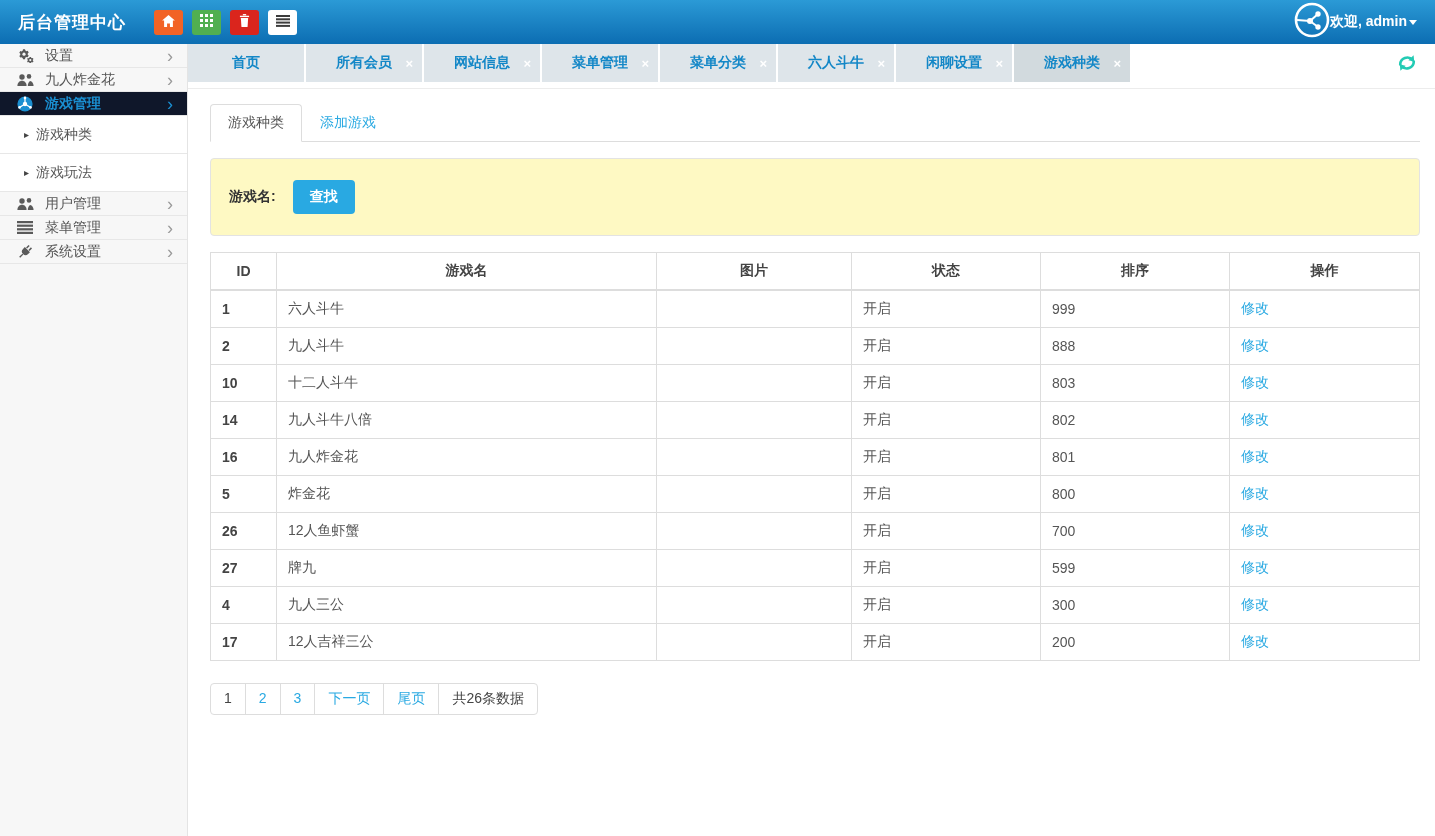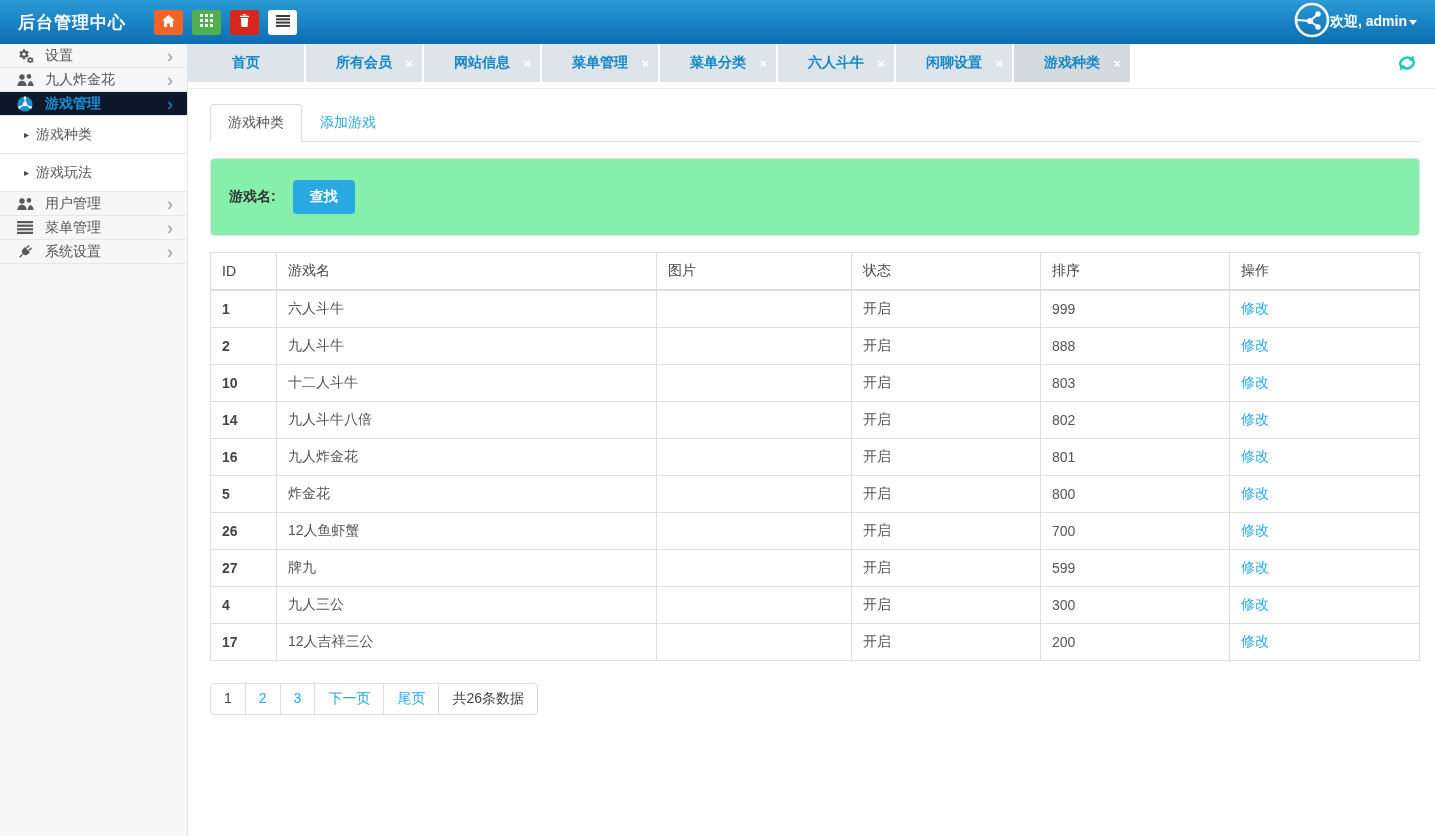--- a/index.html
+++ b/index.html
@@ -59,37 +59,37 @@
   
   .main { position:absolute; left:188px; top:89px; right:0; bottom:0;
           background:#fff; padding:15px 15px 0 22px; }
 
   .nav-tabs { display:flex; border-bottom:1px solid #ddd; }
   .nav-tab { padding:9px 17px; font-size:14px; cursor:pointer; margin-bottom:-1px; }
   .nav-tab.active { background:#fff; border:1px solid #ddd; border-bottom:1px solid #fff;
                     border-radius:4px 4px 0 0; color:#555; }
   .nav-tab.plain { color:#29a9e2; border:1px solid transparent; }
 
-  .search-panel { margin-top:16px; height:78px; background:#86efac;
+  .search-panel { margin-top:16px; height:78px; background:#fef9c3;
                   border:1px solid #e3e3e3; border-radius:4px;
                   display:flex; align-items:center; padding:0 18px; }
   .search-label { font-size:14px; font-weight:bold; color:#333; margin-right:9px; }
   .search-input { width:208px; height:33px; border:1px solid #ccc; border-radius:4px;
                   padding:0 11px; font-size:14px; color:#555; outline:none;
                   font-family:"Liberation Sans", sans-serif; }
   .search-input::placeholder { color:#9b9b9b; }
   .search-btn { margin-left:8px; height:34px; padding:0 17px; border:none; border-radius:4px;
                 background:#29a9e2; color:#fff; font-size:14px; font-weight:bold; cursor:pointer;
                 font-family:"Liberation Sans", sans-serif; }
 
   table.data-table { width:100%; border-collapse:collapse; margin-top:16px;
                      font-size:14px; color:#555; }
   .data-table th, .data-table td { border:1px solid #ddd; padding:9px 11px;
                                    text-align:left; font-weight:normal; }
-  .data-table th { color:#444; font-weight:normal; border-bottom-width:2px; }
+  .data-table th { color:#444; font-weight:bold; border-bottom-width:2px;text-align:center; }
   .data-table td.cell-id { font-weight:bold; color:#444; }
   a.modify-link { color:#29a9e2; text-decoration:none; cursor:pointer; }
 
   .pager { margin-top:22px; display:inline-flex; }
   .pager-item { border:1px solid #ddd; margin-left:-1px; padding:6px 13px;
                 font-size:14px; color:#29a9e2; background:#fff; cursor:pointer; }
   .pager-item:first-child { margin-left:0; border-radius:4px 0 0 4px; }
   .pager-item.current { color:#444; cursor:default; }
   .pager-summary { border:1px solid #ddd; margin-left:-1px; padding:6px 13px;
                    font-size:14px; color:#444; border-radius:0 4px 4px 0; }

